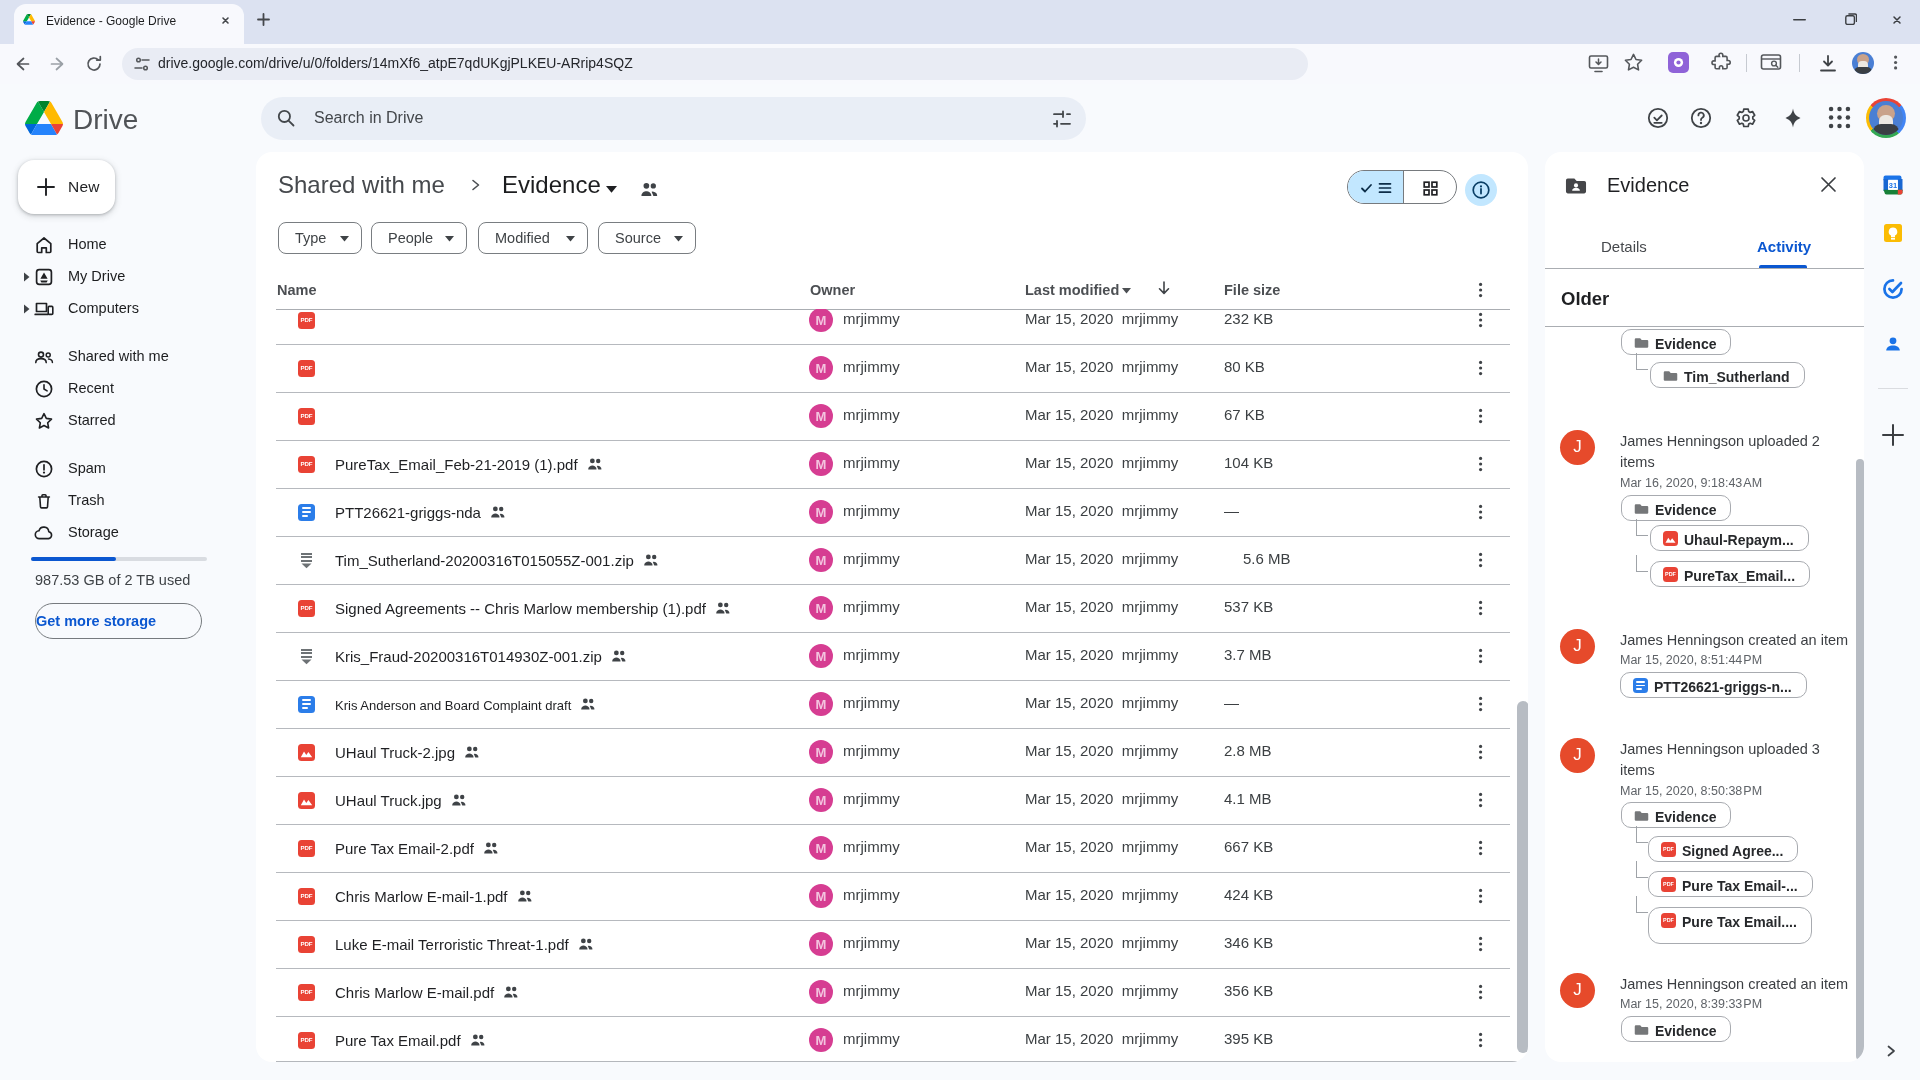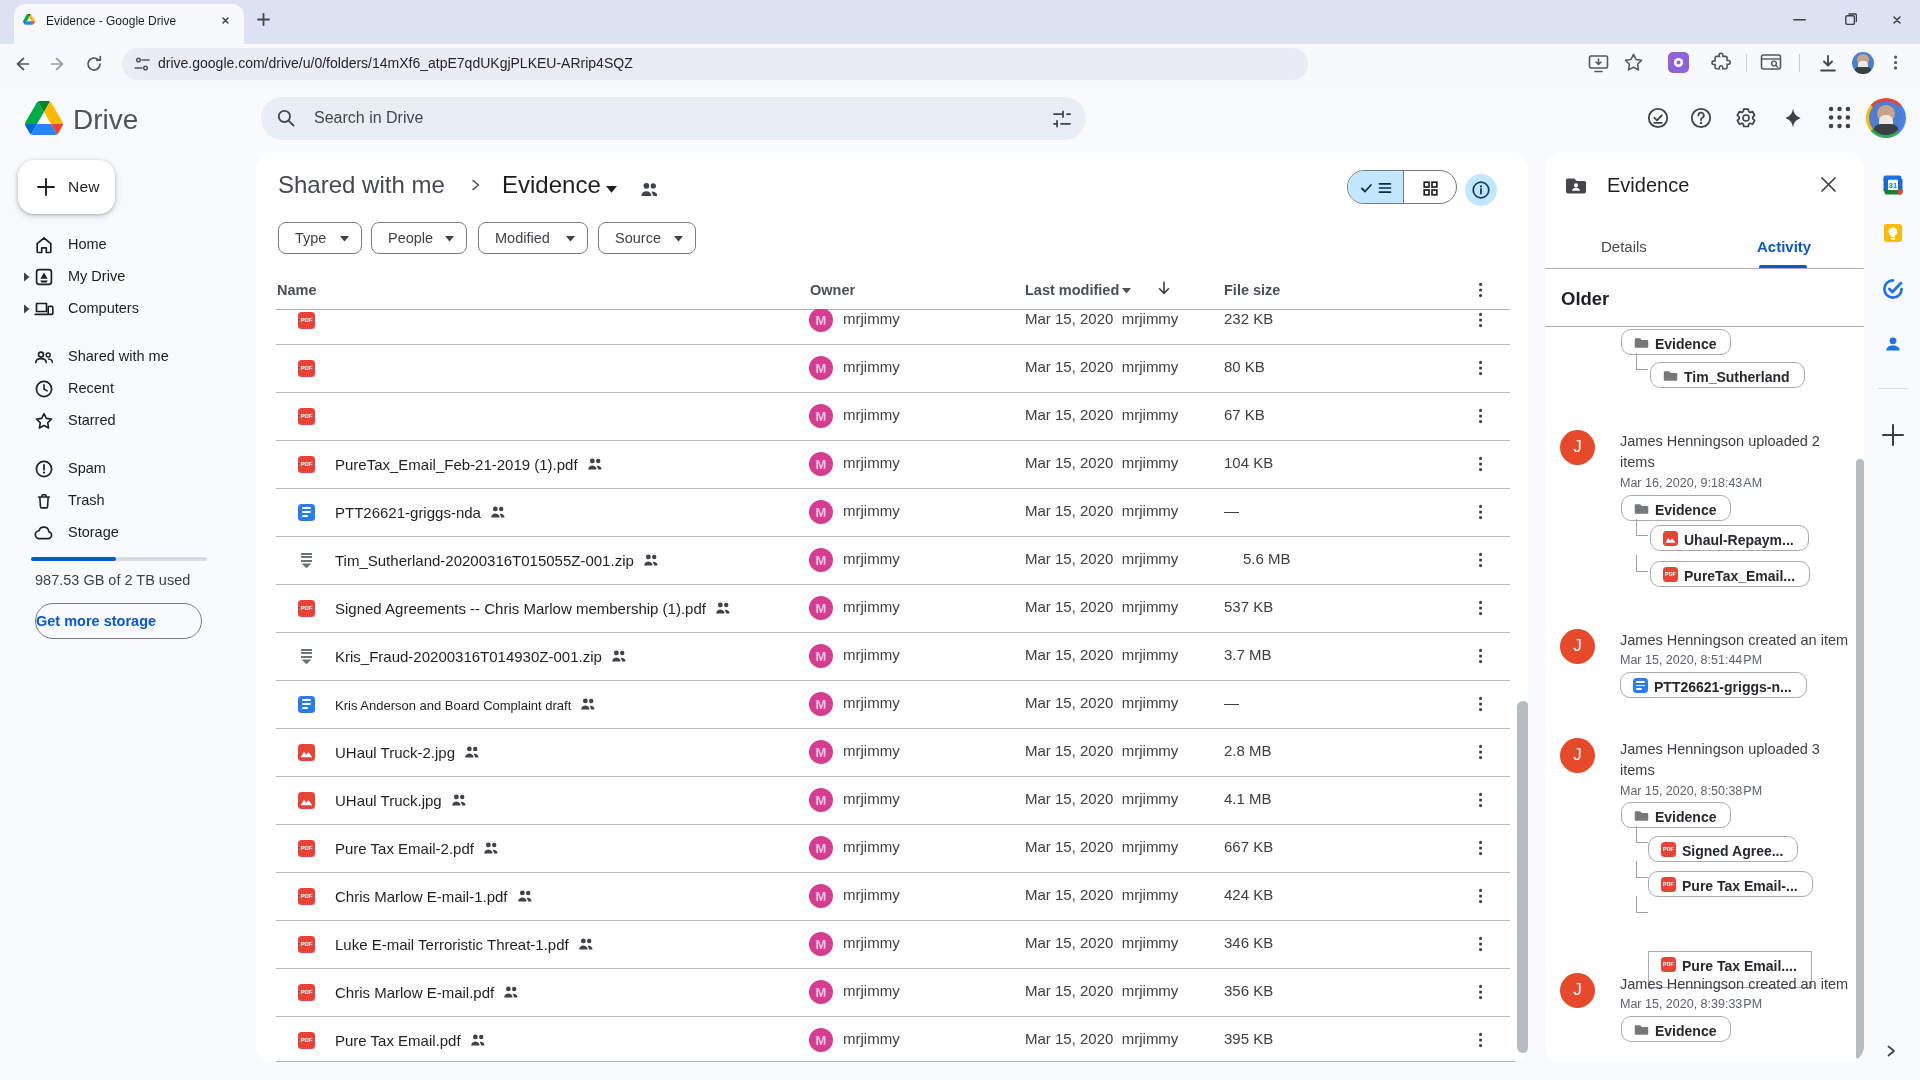--- a/index.html
+++ b/index.html
@@ -942,21 +942,21 @@
           <span style="position:absolute;left:0;right:0;top:4.2px;text-align:center;font-size:5.3999999999999995px;font-weight:bold;color:#fff;letter-spacing:0;">PDF</span>
         </div>
       </span><span style="position:relative;margin-left:33px;top:5px;font-size:14px;color:#26282b;font-weight:bold;">Signed Agree...</span></div>
 <div class="abs" style="left:91px;top:709px;width:12px;height:17px;border-left:1.5px solid #9fa3a8;border-bottom:1.5px solid #9fa3a8;"></div>
 <div class="abs" style="left:103px;top:719px;height:26px;padding-right:14px;border:1px solid #a8abb0;border-radius:10px;white-space:nowrap;"><span style="position:absolute;left:12px;top:5px;">
         <div style="position:absolute;width:15px;height:15px;border-radius:3.5px;background:#e94335;">
           <span style="position:absolute;left:0;right:0;top:4.2px;text-align:center;font-size:5.3999999999999995px;font-weight:bold;color:#fff;letter-spacing:0;">PDF</span>
         </div>
       </span><span style="position:relative;margin-left:33px;top:5px;font-size:14px;color:#26282b;font-weight:bold;">Pure Tax Email-...</span></div>
 <div class="abs" style="left:91px;top:744px;width:12px;height:17px;border-left:1.5px solid #9fa3a8;border-bottom:1.5px solid #9fa3a8;"></div>
-<div class="abs" style="left:103px;top:799px;height:37px;padding-right:14px;border:1px solid #a8abb0;border-radius:0;white-space:nowrap;"><span style="position:absolute;left:12px;top:5px;">
+<div class="abs" style="left:103px;top:755px;height:37px;padding-right:14px;border:1px solid #a8abb0;border-radius:12px;white-space:nowrap;"><span style="position:absolute;left:12px;top:5px;">
         <div style="position:absolute;width:15px;height:15px;border-radius:3.5px;background:#e94335;">
           <span style="position:absolute;left:0;right:0;top:4.2px;text-align:center;font-size:5.3999999999999995px;font-weight:bold;color:#fff;letter-spacing:0;">PDF</span>
         </div>
       </span><span style="position:relative;margin-left:33px;top:5px;font-size:14px;color:#26282b;font-weight:bold;">Pure Tax Email....</span></div>
 <div class="abs" style="left:15px;top:821px;width:35px;height:35px;border-radius:50%;background:#e64a2b;">
       <span style="position:absolute;left:0;right:0;top:7px;text-align:center;font-size:17px;color:#fff;">J</span>
     </div>
 <div class="abs" style="left:75px;top:824px;font-size:14.5px;color:#3b3e42;font-weight:normal;white-space:nowrap;">James Henningson created an item</div>
 <div class="abs" style="left:75px;top:845px;font-size:12.5px;color:#5f6368;font-weight:normal;white-space:nowrap;">Mar 15, 2020, 8:39:33 PM</div>
 <div class="abs" style="left:76px;top:864px;height:26px;padding-right:14px;border:1px solid #a8abb0;border-radius:10px;white-space:nowrap;"><span style="position:absolute;left:12px;top:5px;">

